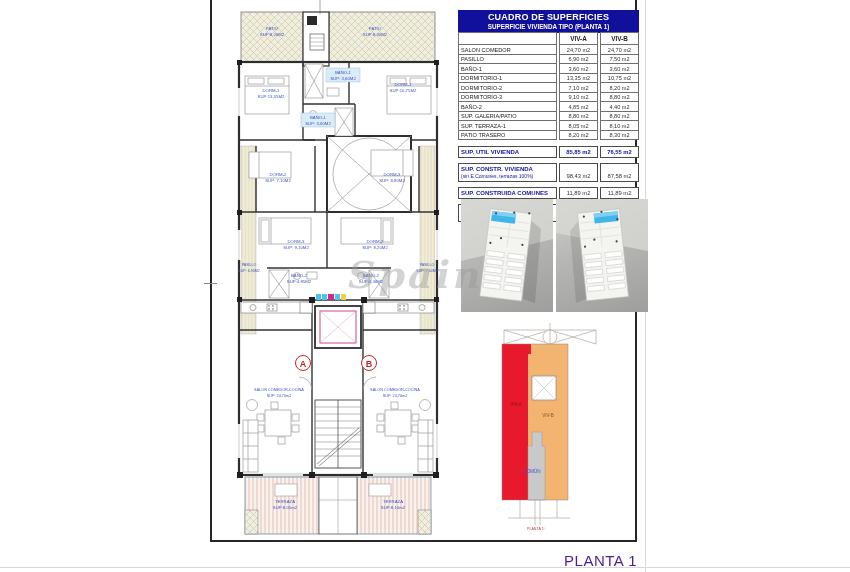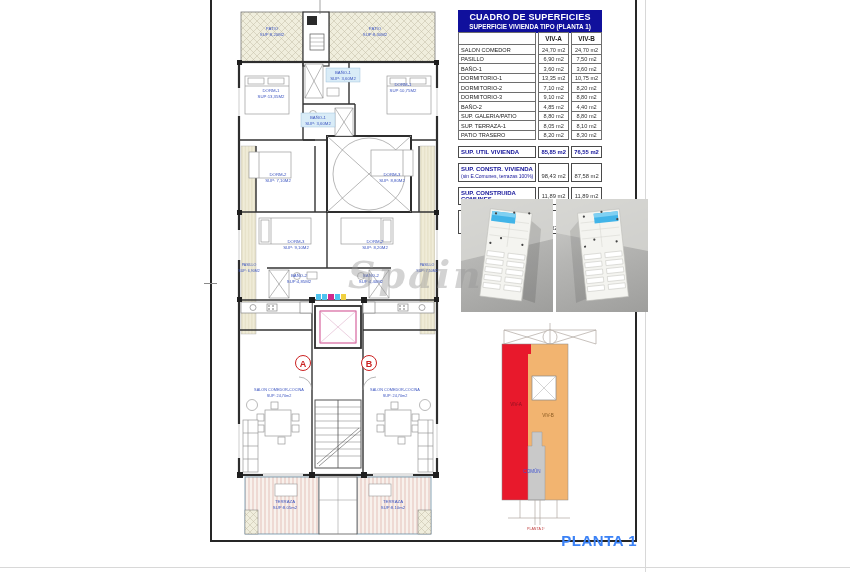--- a/index.html
+++ b/index.html
@@ -4,21 +4,21 @@
 <style>
   html,body{margin:0;padding:0;background:#fff;}
   .canvas{position:relative;width:850px;height:572px;background:#fff;overflow:hidden;
           font-family:"Liberation Sans",sans-serif;}
   .edge{position:absolute;background:#d8d8d8;}
   .frame{position:absolute;left:210px;top:-4px;width:427px;height:546px;
          border:2px solid #262626;box-sizing:border-box;background:transparent;}
   .dimtick{position:absolute;left:204px;top:283px;width:13px;height:1px;background:#8a8a8a;}
 
   
-  .stable{position:absolute;left:458px;top:10px;width:144px;}
+  .stable{position:absolute;left:458px;top:10px;width:181px;}
   .st-head{background:#10109c;color:#fff;text-align:center;padding:2px 0 3px 0;}
   .st-title{font-size:9px;font-weight:bold;letter-spacing:.2px;}
   .st-sub{font-size:6.3px;font-weight:bold;margin-top:1px;}
   .strow{display:flex;margin-top:-1px;}
   .cell{box-sizing:border-box;border:1px solid #6e6e6e;background:#fff;}
   .c-label{width:99px;font-size:5.6px;color:#222;padding:1.5px 0 1px 2px;}
   .c-val{width:39px;font-size:5.6px;color:#333;text-align:center;padding:1.5px 0 1px 0;margin-left:2px;}
   .sth .c-label{border-color:#6e6e6e;}
   .sth .c-val{font-size:6.4px;font-weight:bold;color:#222;padding:2px 0;}
   .stotal{display:flex;margin-top:5px;}
@@ -34,22 +34,22 @@
   .renders{position:absolute;left:461px;top:199px;width:187px;height:113px;display:flex;gap:3px;}
   .rpanel{flex:1;position:relative;overflow:hidden;
           background:linear-gradient(160deg,#d0d0cd 0%,#b6b6b4 45%,#9e9e9c 100%);}
   .rpanel svg{position:absolute;left:0;top:0;width:100%;height:100%;}
 
   
   .keyplan{position:absolute;left:480px;top:320px;width:140px;height:225px;}
   .watermark{position:absolute;left:348px;top:252px;font-family:"DejaVu Serif",serif;
              font-size:38px;font-weight:bold;color:rgba(150,150,150,0.42);
              letter-spacing:3px;pointer-events:none;font-style:italic;}
-  .planta{position:absolute;left:420px;top:532px;width:217px;text-align:right;
-          color:#3b82f6;font-weight:bold;font-size:15px;letter-spacing:.5px;}
+  .planta{position:absolute;left:420px;top:552px;width:217px;text-align:right;
+          color:#4c1d95;font-weight:normal;font-size:15px;letter-spacing:.5px;}
 
   
   .pl{font-family:"Liberation Sans",sans-serif;font-size:4.3px;fill:#3c55c0;text-anchor:middle;}
   .pls{font-family:"Liberation Sans",sans-serif;font-size:3.8px;fill:#3c55c0;text-anchor:middle;}
   .plt{font-family:"Liberation Sans",sans-serif;font-size:3.6px;fill:#3c55c0;text-anchor:middle;}
   .mk{font-family:"Liberation Sans",sans-serif;font-size:9px;font-weight:bold;fill:#cc2222;text-anchor:middle;}
   .kp{font-family:"Liberation Sans",sans-serif;font-size:4.6px;text-anchor:middle;}
 </style>
 </head>
 <body>

